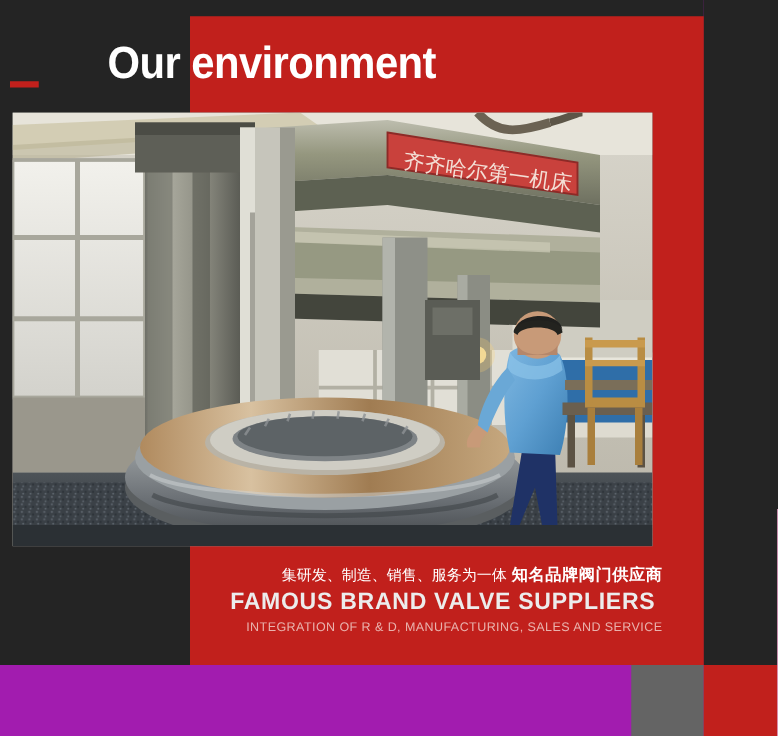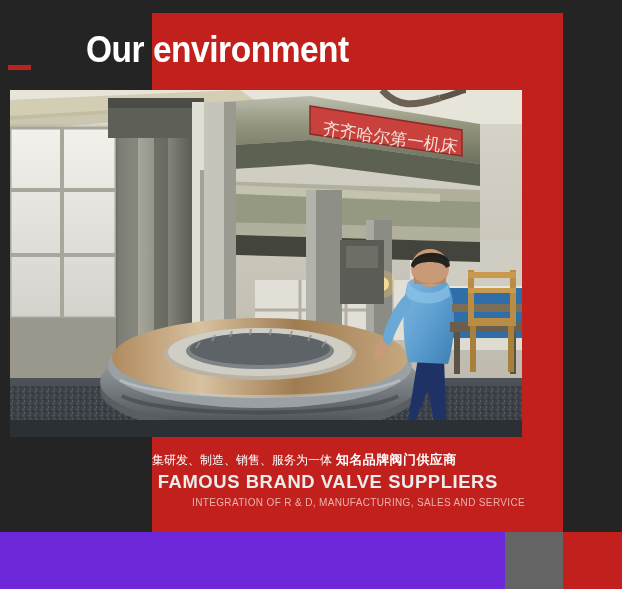--- a/index.html
+++ b/index.html
@@ -5,21 +5,21 @@
   html, body {
     margin: 0;
     padding: 0;
     background: #ffffff;
   }
   #stage {
     position: relative;
     width: 622px;
     height: 589px;
     overflow: hidden;
-    background: #6d28d9;
+    background: #a21caf;
     font-family: "Liberation Sans", sans-serif;
   }
 
   
   .dark-panel {
     position: absolute;
     left: 0; top: 0;
     width: 563px;
     height: 532px;
     background: #242424;
@@ -67,21 +67,21 @@
     background: #8d8b86;
   }
   .photo svg { display: block; }
 
   
   .caption {
     position: absolute;
     left: 152px;
     top: 450px;
     width: 378px;
-    text-align: left;
+    text-align: right;
   }
   .cap-cn {
     font-size: 13px;
     line-height: 19px;
     color: #ffffff;
     font-weight: bold;
     letter-spacing: 0.4px;
     white-space: nowrap;
   }
   .cap-cn .cn-small {

